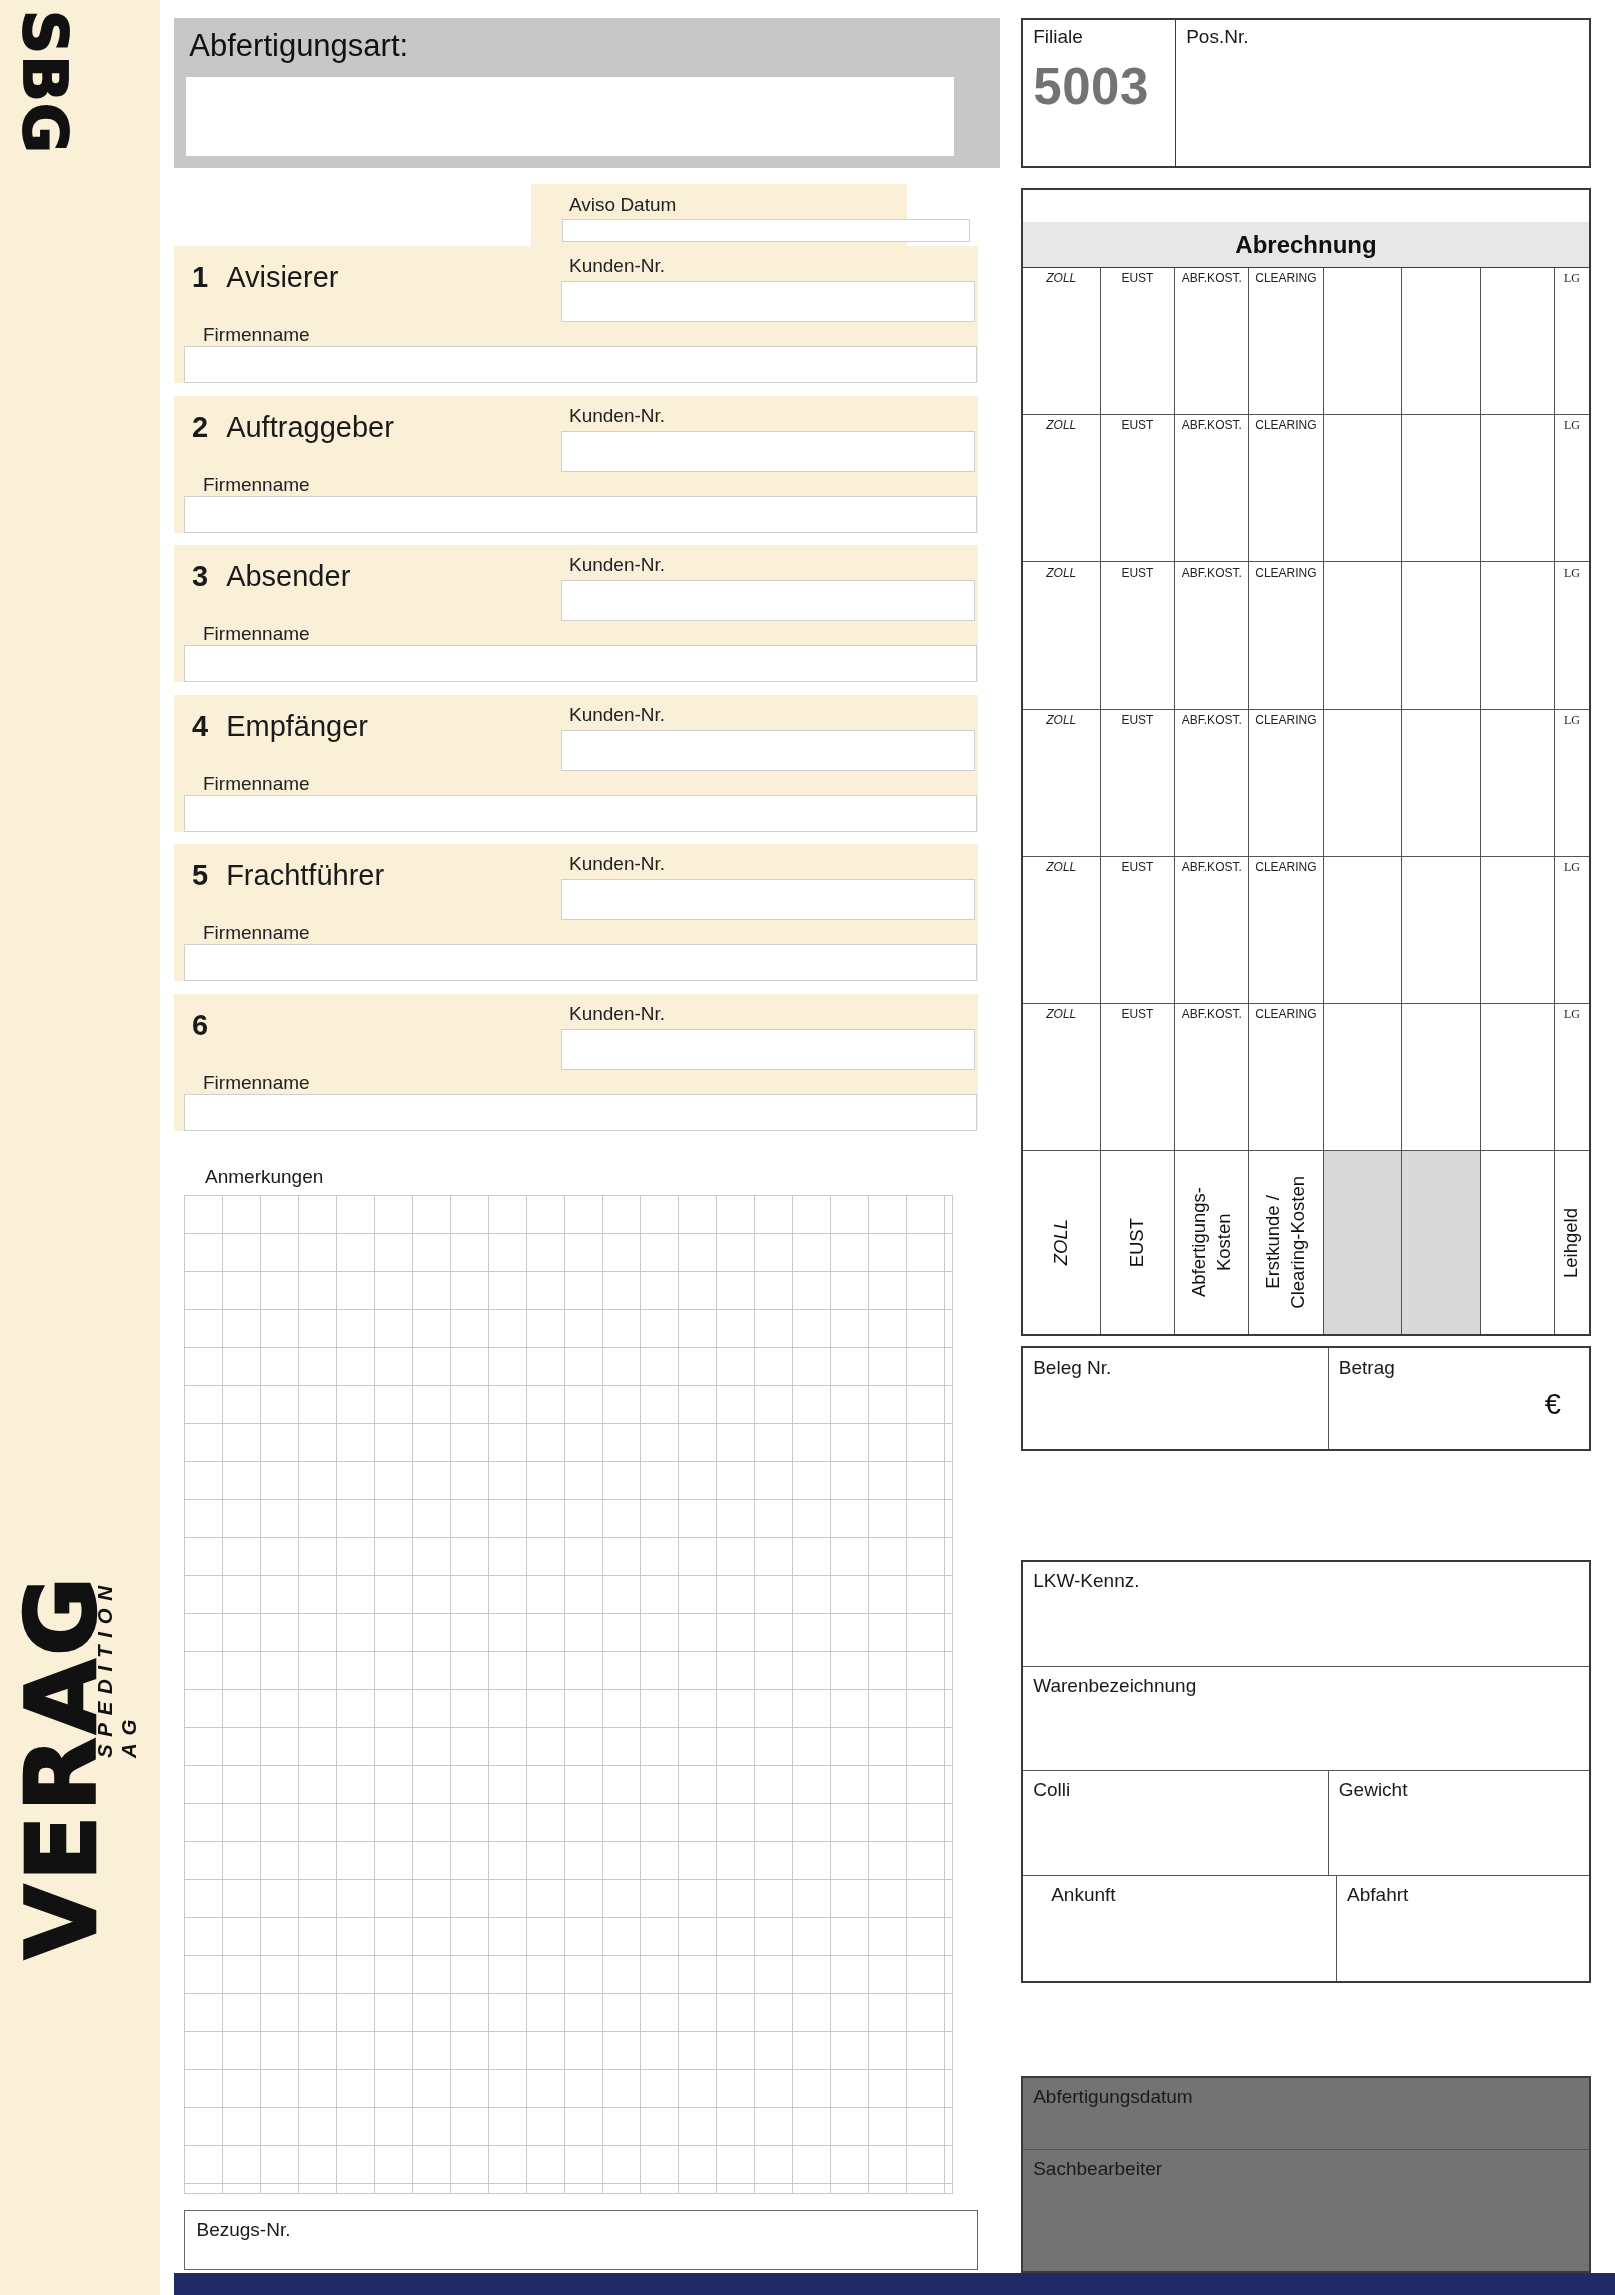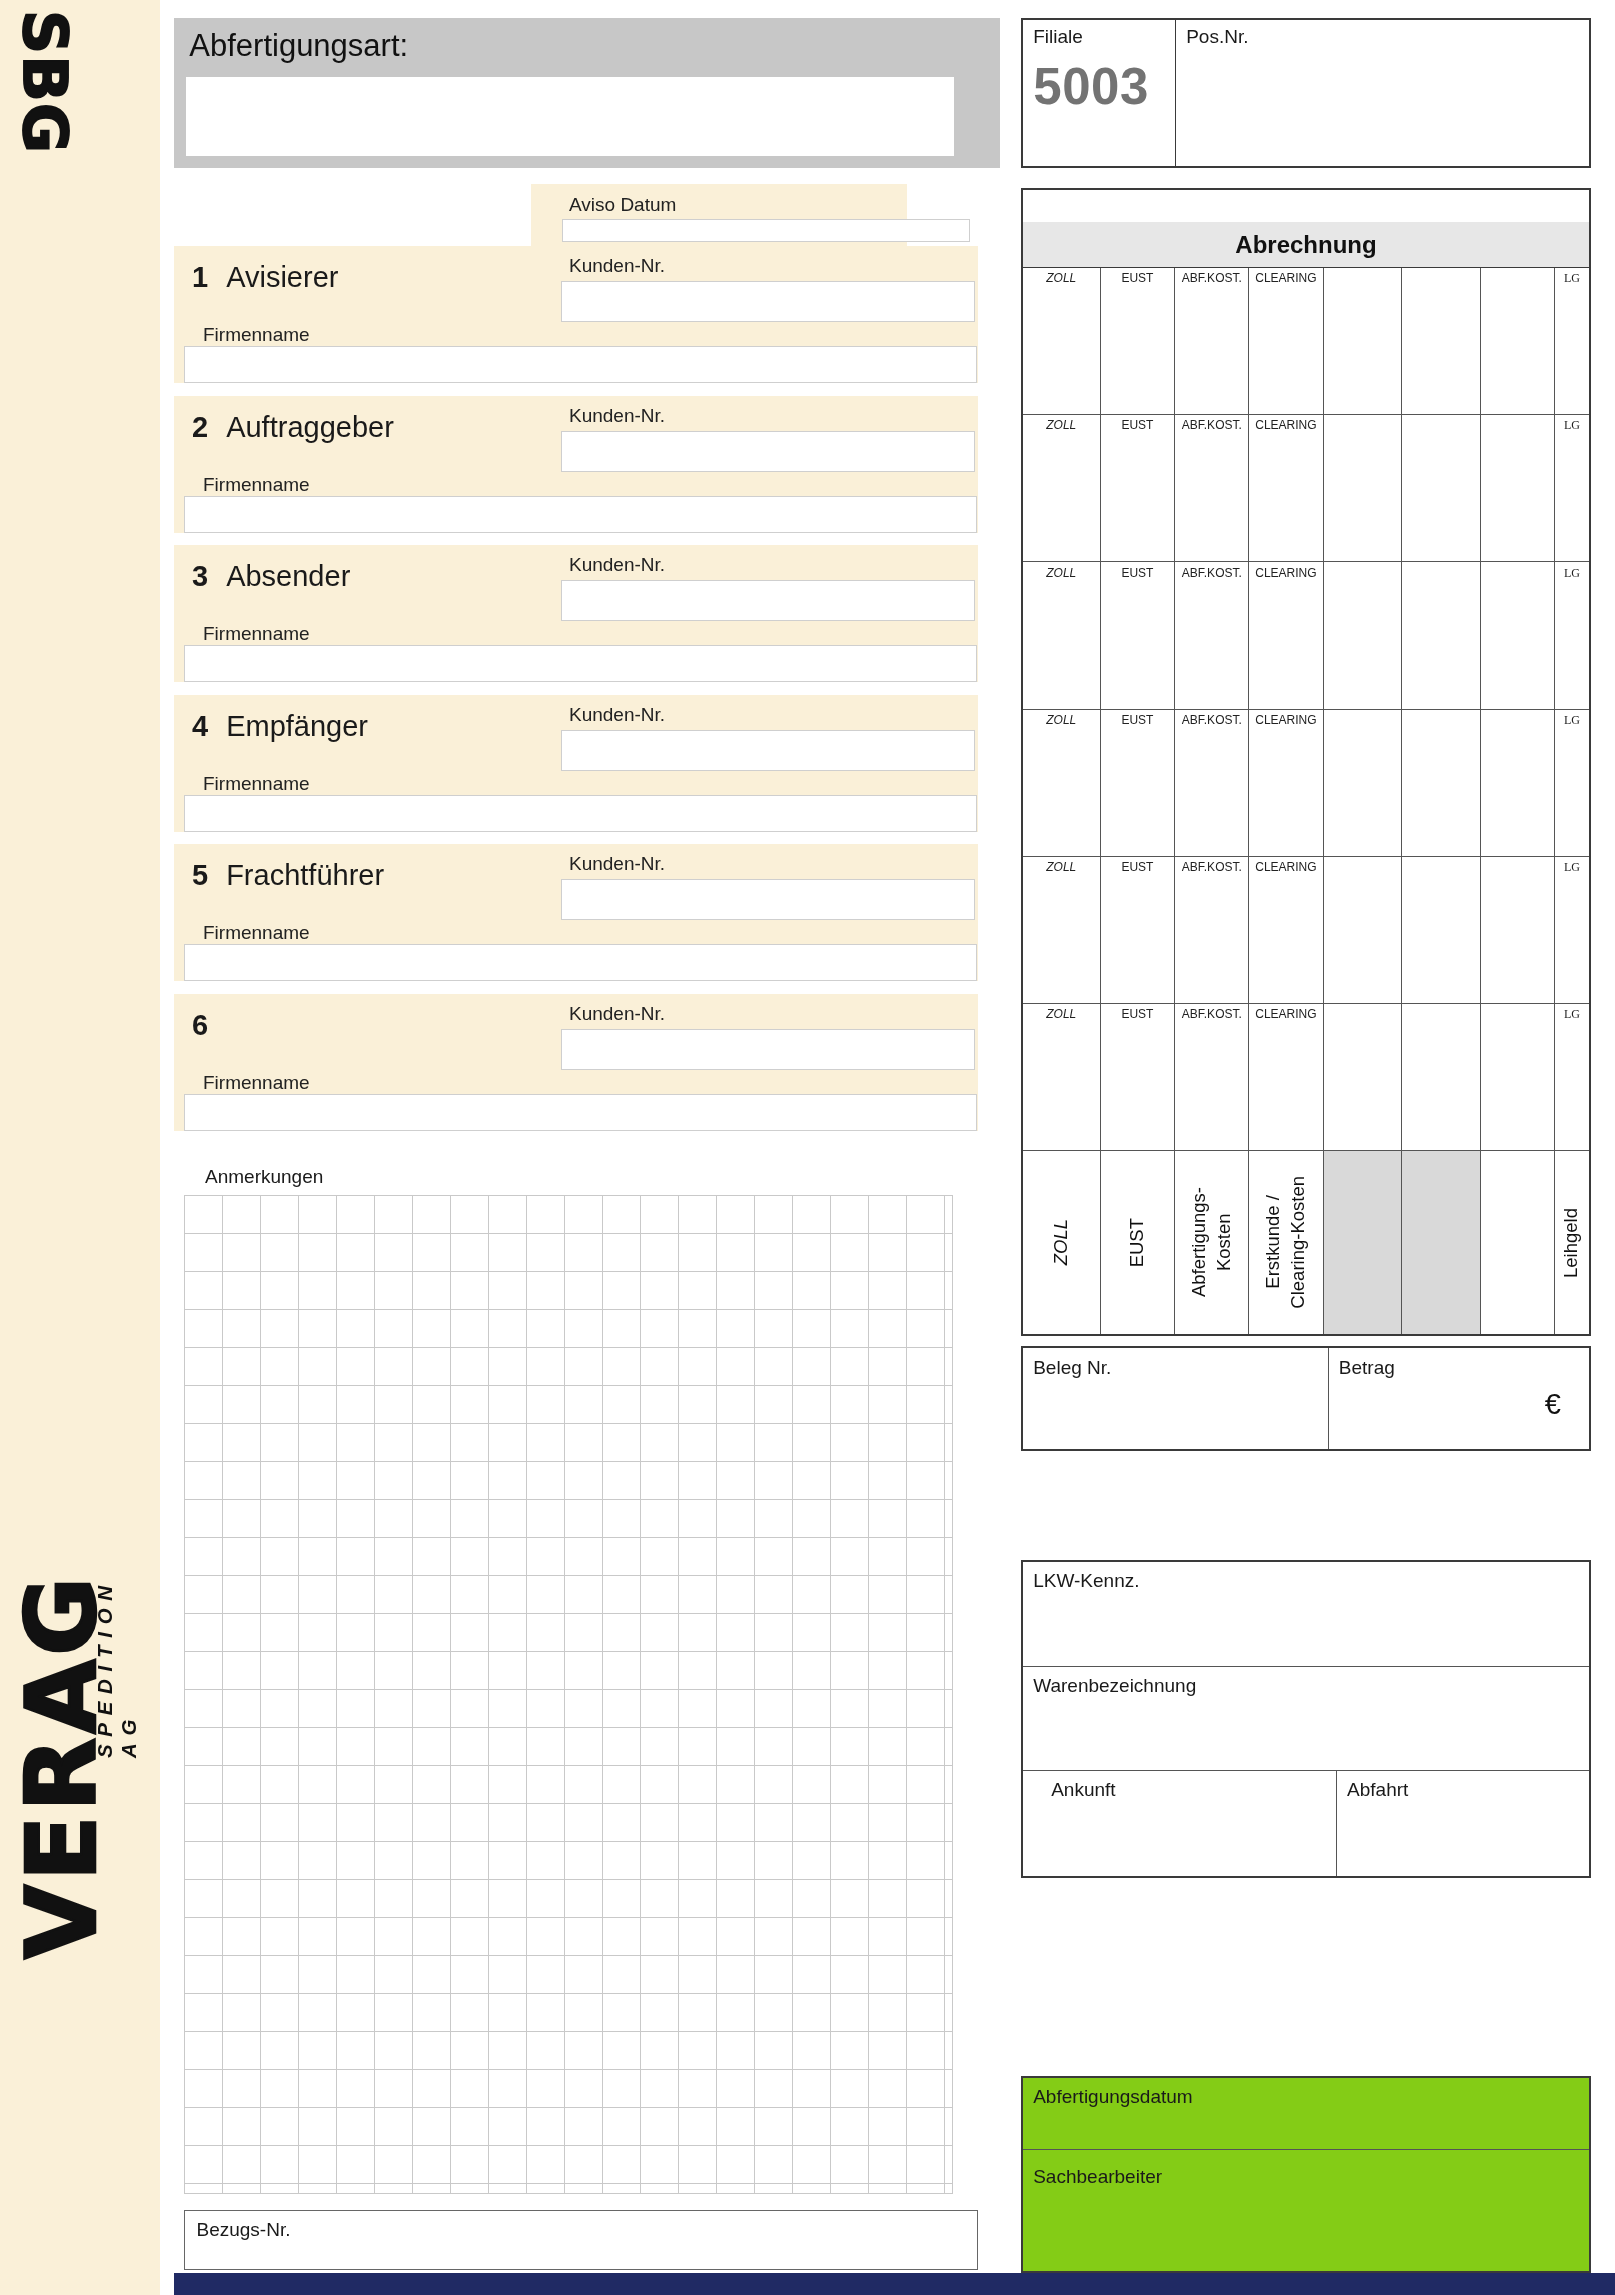--- a/index.html
+++ b/index.html
@@ -79,22 +79,22 @@
   
   .rstack{position:absolute;left:1021px;top:1560px;width:570px;border:2.6px solid #3a3a3a;background:#fff;}
   .rrow{border-bottom:1.3px solid #555;padding:7.7px 10.2px;font-size:19px;}
   .rrow:last-child{border-bottom:none;padding-left:18px;}
   .h164{height:105px;} .h162{height:104px;}
   .rsplit{display:flex;padding:0;}
   .rsplit>div{padding:7.7px 10.2px;font-size:19px;}
   .rsplit .lcell{width:54%;border-right:1.3px solid #555;}
   .rsplit .rcell{flex:1;}
 
-  .dstack{position:absolute;left:1021px;top:2076px;width:570px;height:197px;border:2.6px solid #3a3a3a;background:#84cc16;
-          display:flex;flex-direction:column;gap:8px;}
+  .dstack{position:absolute;left:1021px;top:2076px;width:570px;height:197px;border:2.6px solid #3a3a3a;background:#737373;
+          display:flex;flex-direction:column;}
   .drow1{height:72px;border-bottom:1.3px solid #555;padding:7.7px 10.2px;font-size:19px;}
   .drow2{flex:1;padding:7.7px 10.2px;font-size:19px;}
 
   
   .bezug{position:absolute;left:184px;top:2210px;width:794px;height:60px;border:1.9px solid #666;
          padding:7.7px 11.5px;font-size:19px;background:#fff;}
 
   
   .navy{position:absolute;left:174px;top:2273px;width:1442px;height:22.4px;background:#202A64;}
 </style>
@@ -400,20 +400,28 @@
 
   <div class="rstack">
     <div class="rrow h164">
       <span>LKW-Kennz.</span>
     </div>
     <div class="rrow h162">
       <span>Warenbezeichnung</span>
     </div>
     <div class="rrow h164 rsplit">
       <div class="lcell">
+        <span>Colli</span>
+      </div>
+      <div class="rcell">
+        <span>Gewicht</span>
+      </div>
+    </div>
+    <div class="rrow h164 rsplit">
+      <div class="lcell">
         <span>Ankunft</span>
       </div>
       <div class="rcell">
         <span>Abfahrt</span>
       </div>
     </div>
   </div>
 
   <div class="dstack">
     <div class="drow1">

